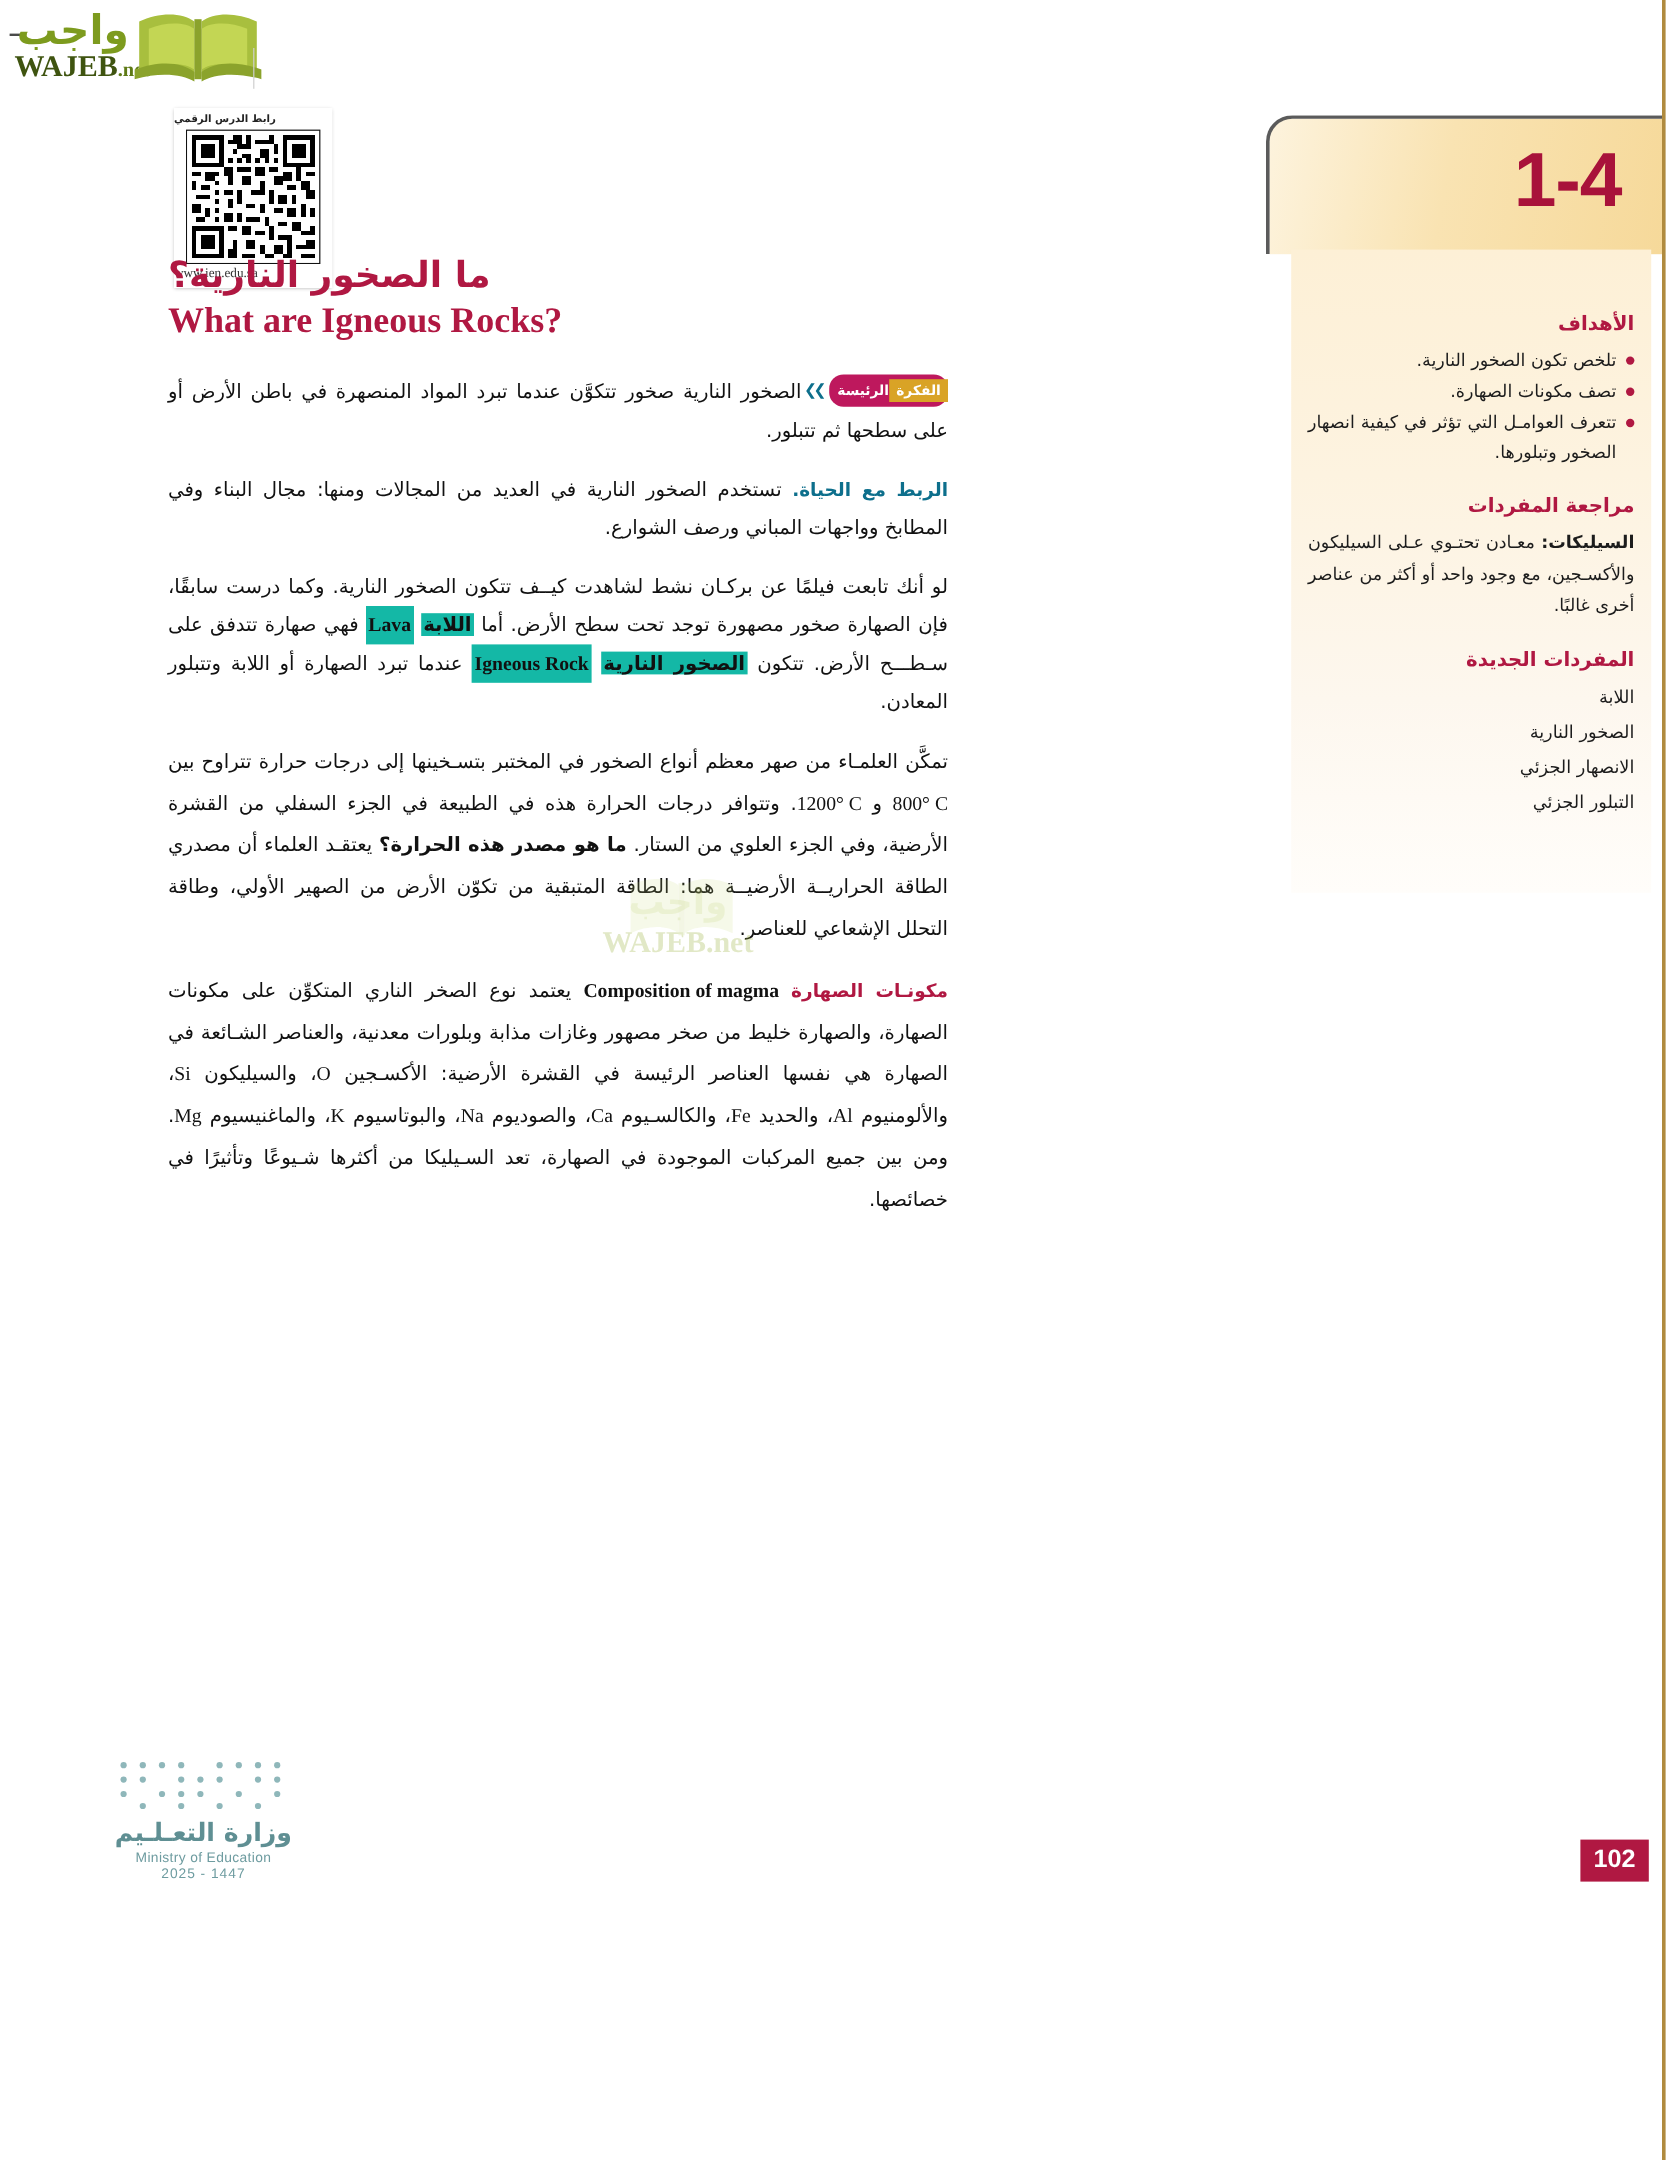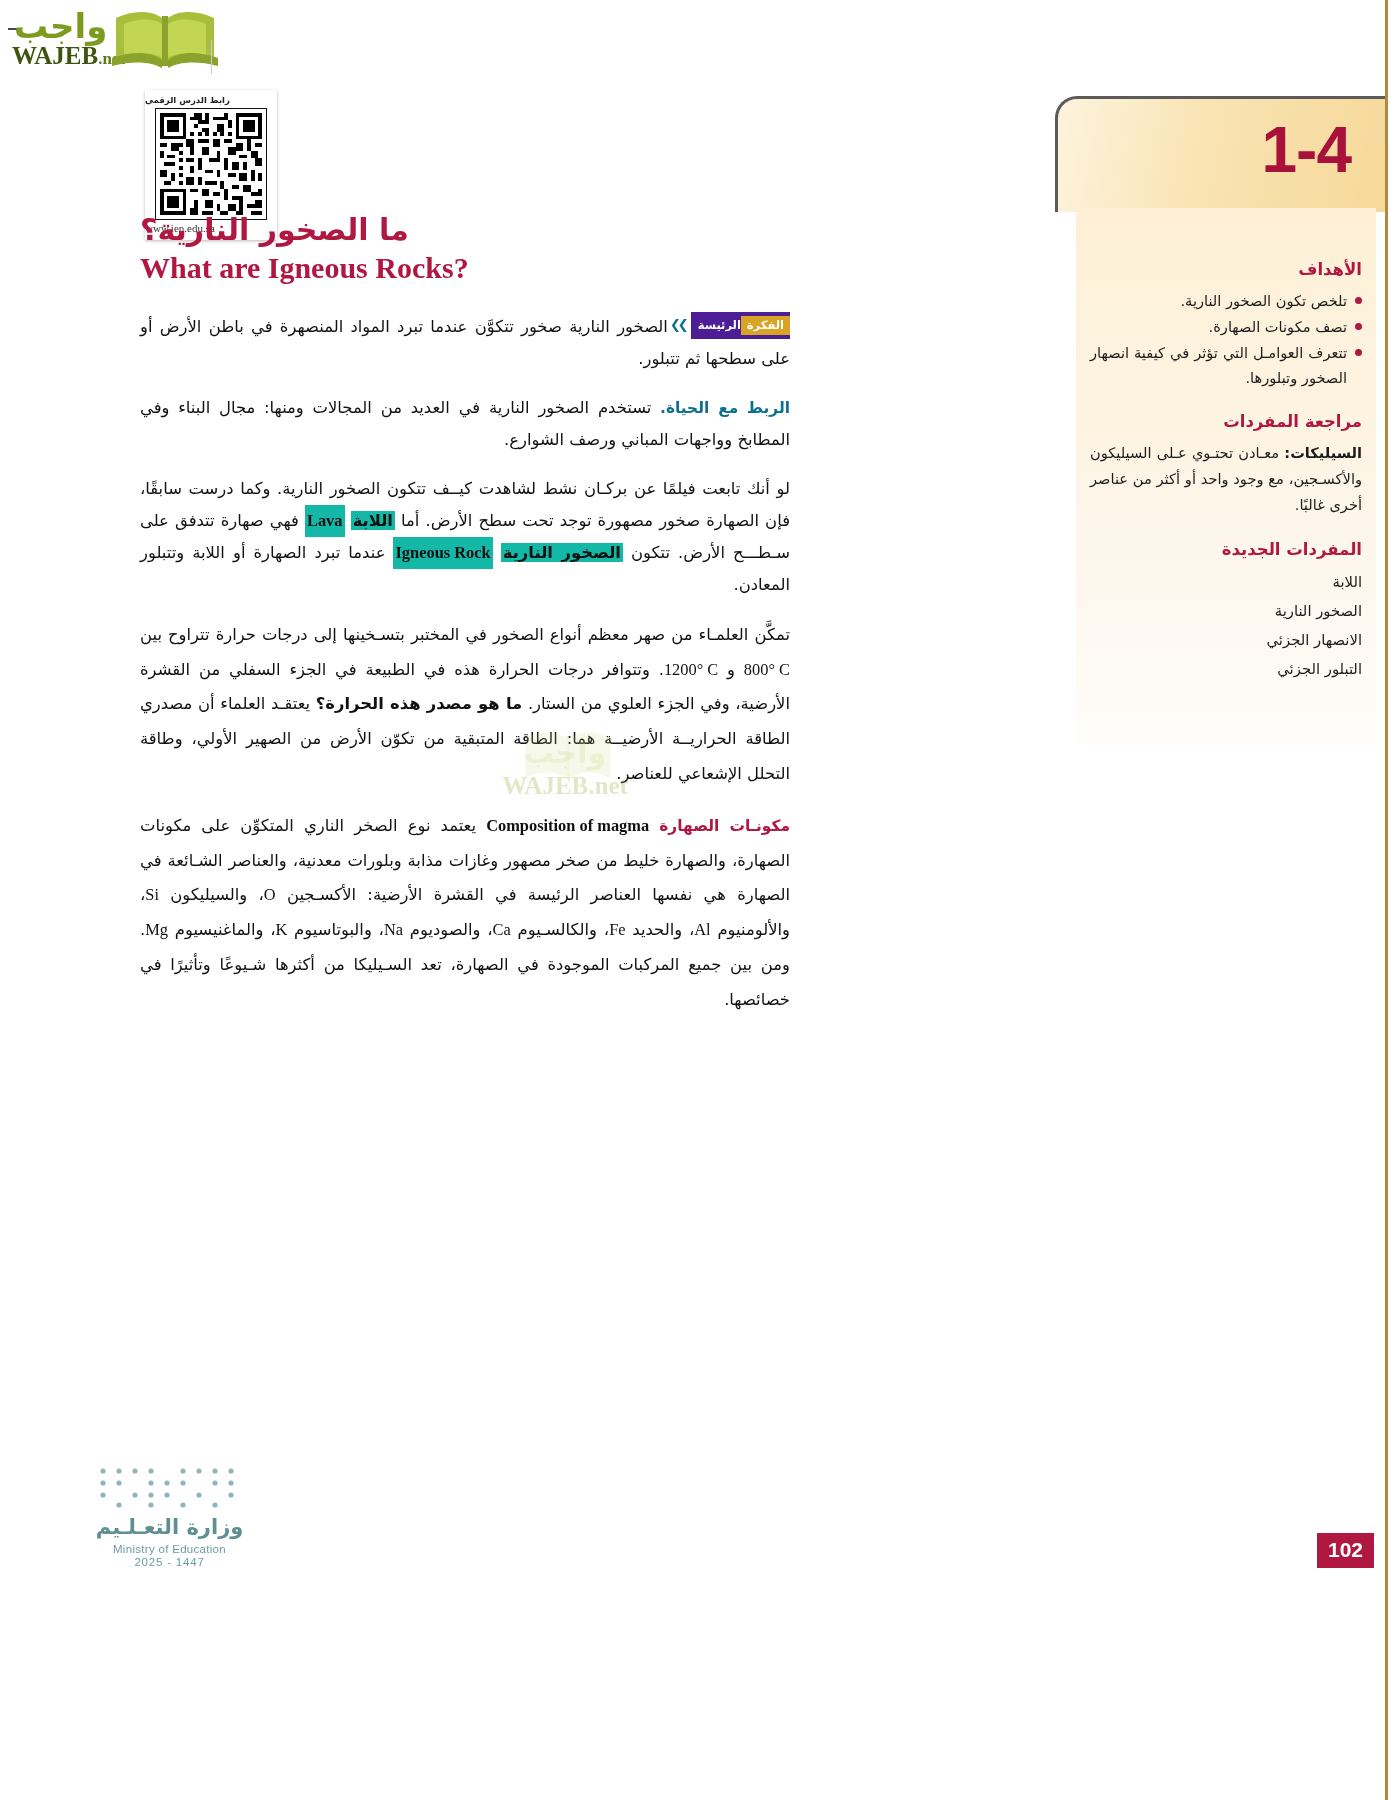--- a/index.html
+++ b/index.html
@@ -157,26 +157,27 @@
   .body-p {
     font-family: "DejaVu Sans", sans-serif;
     font-size: 16.4px; line-height: 1.95;
     color: #111; text-align: justify;
     margin-bottom: 17px;
   }
   .body-p.loose { line-height: 2.12; }
 
   .badge-idea {
     display: inline-block;
-    background: #4c1d95; color: #fff;
+    background: #be185d; color: #fff;
     font-family: "DejaVu Sans", sans-serif;
     font-size: 11.5px; font-weight: bold;
     padding: 2px 7px 3px 7px;
     vertical-align: 3px;
     margin-left: 5px;
+    border-radius: 12px;
   }
   .badge-idea .kbd {
     background: #d9a326; color: #fff;
     padding: 2px 6px 3px 6px; margin-right: -7px;
   }
   .idea-chevrons {
     display:inline-block; vertical-align: 3px;
     color:#0d6f8c; font-size: 13px; letter-spacing:-3px;
     margin-left:2px;
   }

